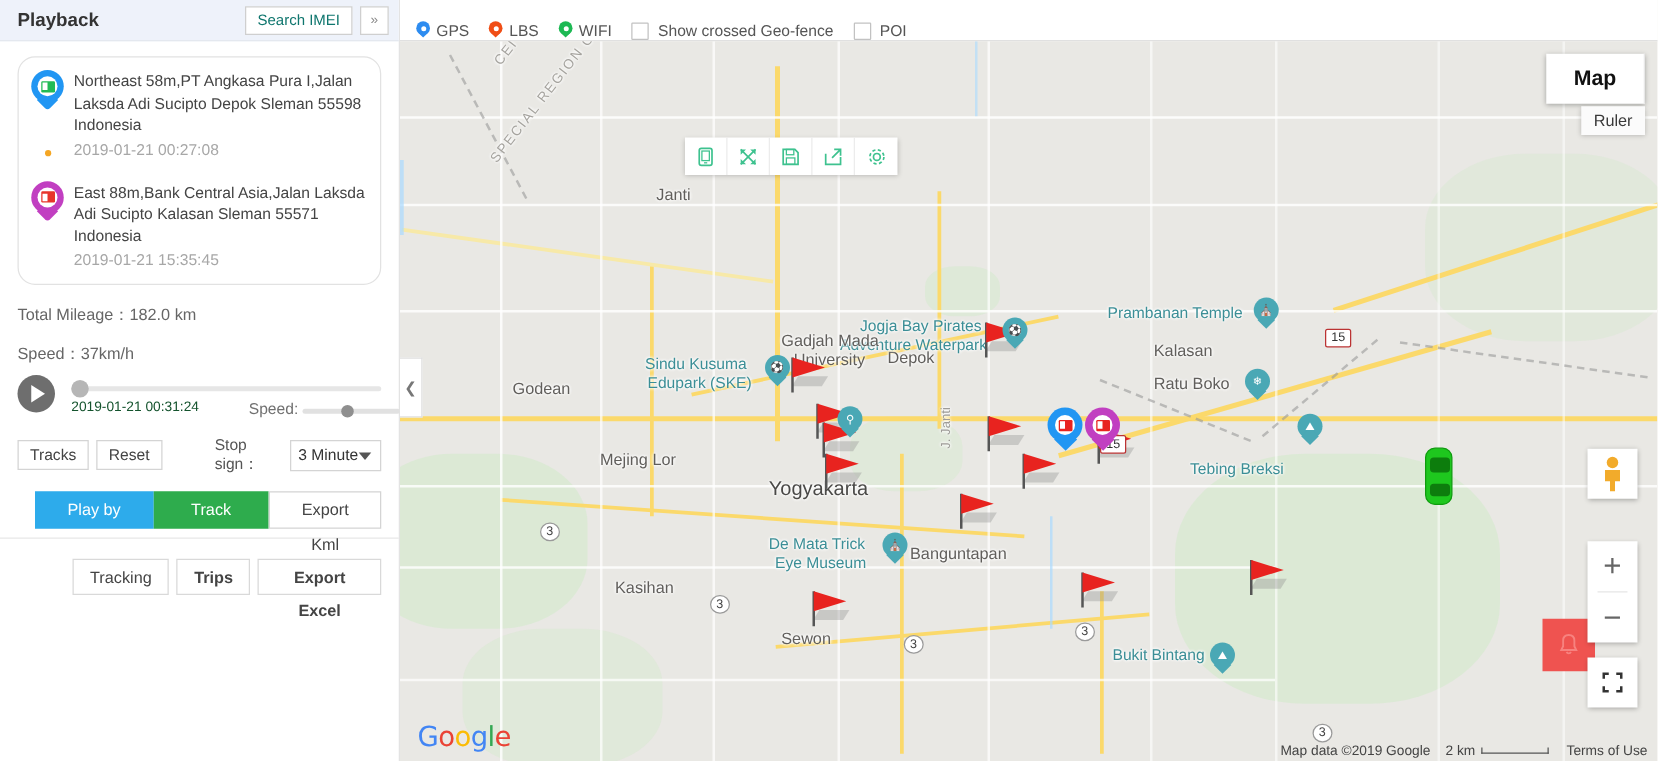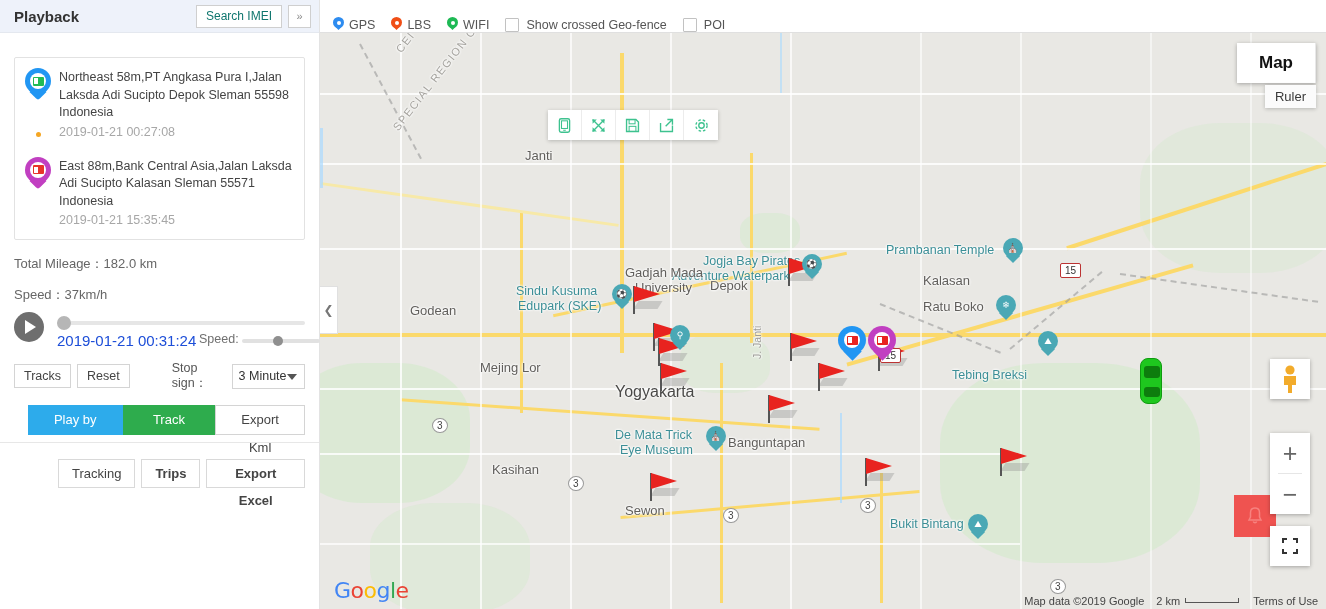--- a/index.html
+++ b/index.html
@@ -41,23 +41,23 @@
   }
   #search-imei { margin-right: 6px; }
   #panel-expand {
     width: 23px; padding: 0;
     color: #8a8a8a; font-size: 11px;
     display: flex; align-items: center; justify-content: center;
   }
 
   
   #route-list {
-    margin: 24px 14px 0 14px;
+    margin: 12px 14px 0 14px;
     border: 1px solid #e2e2e2;
-    border-radius: 2px;
+    border-radius: 14px;
     padding: 8px 10px 10px 10px;
     position: relative;
   }
   .route-item { display: flex; position: relative; padding: 2px 0 0 0; }
   .route-item + .route-item { margin-top: 14px; }
   .pin {
     position: relative;
     width: 26px; height: 32px;
     flex: 0 0 26px;
     margin-right: 8px;
@@ -133,21 +133,21 @@
     right: 0; height: 4px; border-radius: 2px;
     background: #e6e6e6; cursor: pointer;
   }
   #progress-thumb {
     position: absolute; left: 0px; top: -5px;
     width: 14px; height: 14px; border-radius: 50%;
     background: #b6b6b6; cursor: pointer;
   }
   #time-label {
     position: absolute; left: 43px; top: 20px;
-    font-size: 15px; color: #1d4ed8;
+    font-size: 11px; color: #14532d;
   }
   #speed-label {
     position: absolute; left: 185px; top: 20px;
     font-size: 12.5px; color: #707070;
   }
   #speed-track {
     position: absolute; left: 228px; top: 27px;
     width: 78px; height: 4px; border-radius: 2px;
     background: #e1e1e1; cursor: pointer;
   }
@@ -682,21 +682,21 @@
         <div class="map-label " style="left: 160px; top: 327px;">Mejing Lor</div>
         <div class="map-label big" style="left: 295px; top: 350px;">Yogyakarta</div>
         <div class="map-label " style="left: 172px; top: 429px;">Kasihan</div>
         <div class="map-label " style="left: 305px; top: 470px;">Sewon</div>
         <div class="map-label " style="left: 390px; top: 245px;">Depok</div>
         <div class="map-label " style="left: 408px; top: 402px;">Banguntapan</div>
         <div class="map-label " style="left: 603px; top: 240px;">Kalasan</div>
         <div class="map-label " style="left: 603px; top: 266px;">Ratu Boko</div>
         <div class="map-label poi" style="left: 566px; top: 210px;">Prambanan Temple</div>
         <div class="map-label poi" style="left: 632px; top: 303px; margin-top: 32px;">Tebing Breksi</div>
-        <div class="map-label poi" style="left: 383px; top: 221px;">Jogja Bay Pirates</div>
+        <div class="map-label poi" style="left: 368px; top: 221px;">Jogja Bay Pirates</div>
         <div class="map-label poi" style="left: 352px; top: 236px;">Adventure Waterpark</div>
         <div class="map-label poi" style="left: 196px; top: 251px;">Sindu Kusuma</div>
         <div class="map-label poi" style="left: 198px; top: 266px;">Edupark (SKE)</div>
         <div class="map-label " style="left: 305px; top: 232px;">Gadjah Mada</div>
         <div class="map-label " style="left: 315px; top: 247px;">University</div>
         <div class="map-label poi" style="left: 295px; top: 395px;">De Mata Trick</div>
         <div class="map-label poi" style="left: 300px; top: 410px;">Eye Museum</div>
         <div class="map-label poi" style="left: 570px; top: 484px;">Bukit Bintang</div>
         <div class="map-label rot" style="left: 75px; top: 90px;">SPECIAL REGION O</div>
         <div class="map-label rot" style="left: 78px; top: 12px;">CEI</div>

